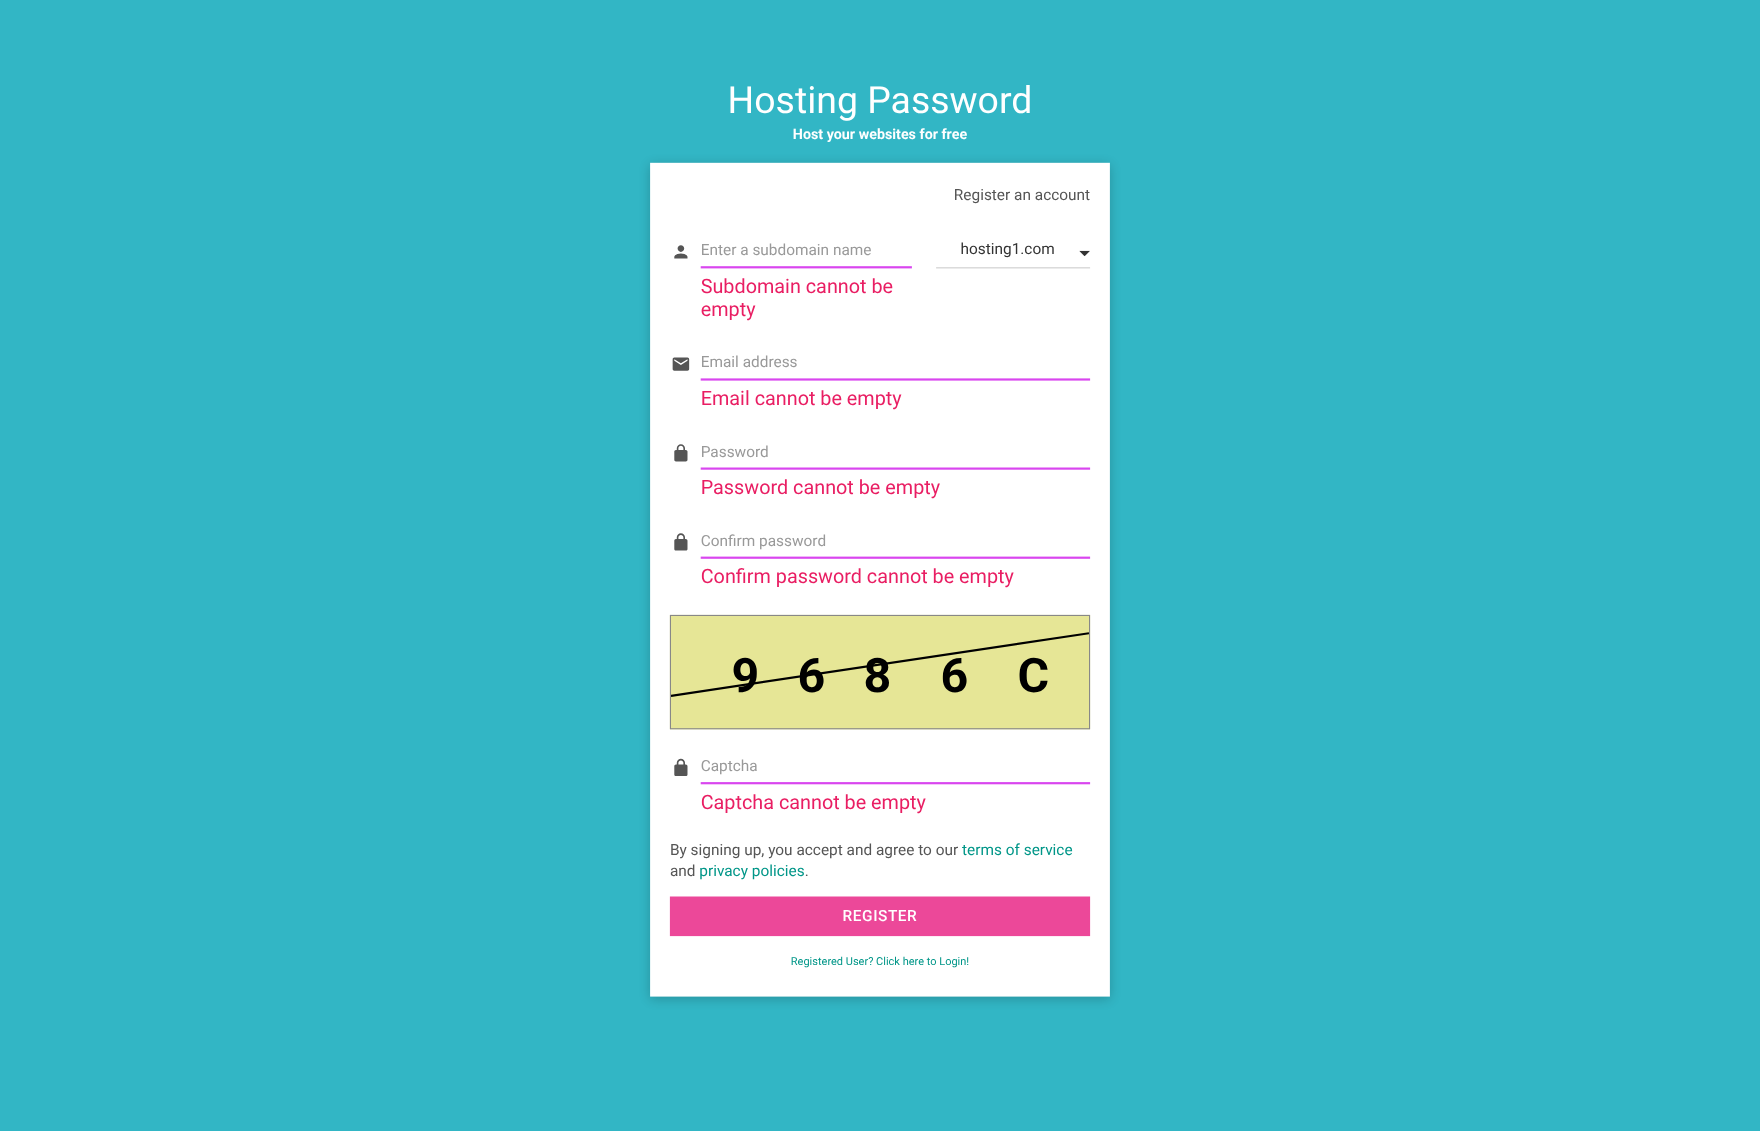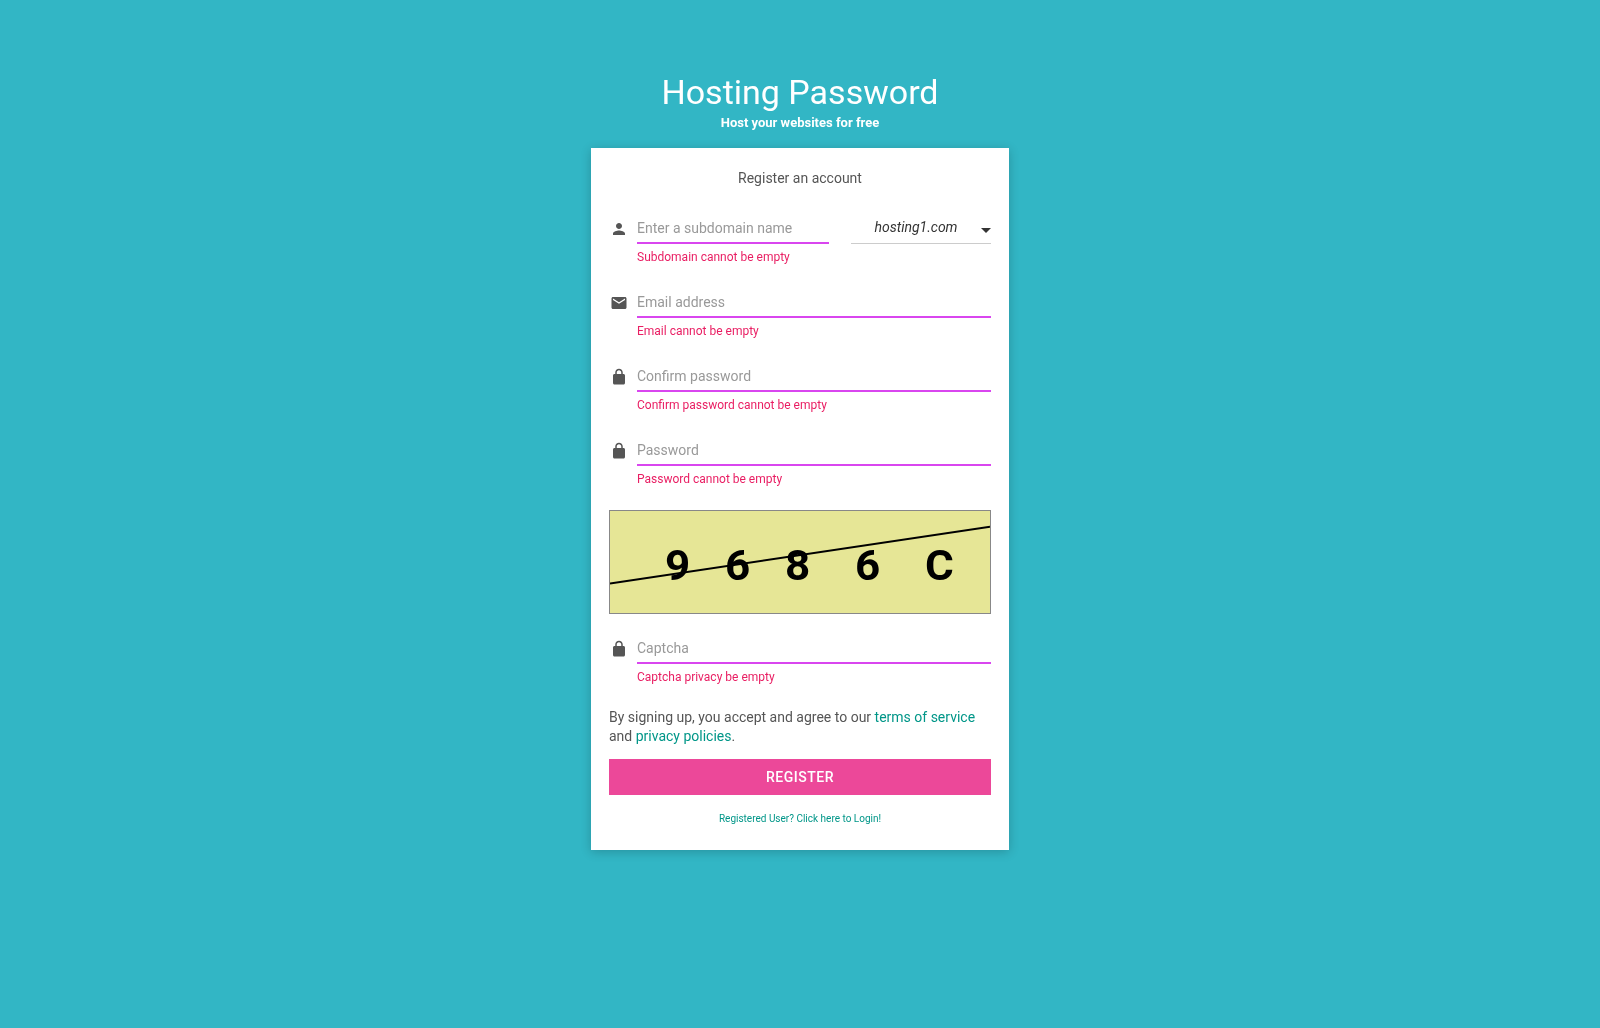--- a/index.html
+++ b/index.html
@@ -31,21 +31,21 @@
       font-weight: 700;
       margin-top: 2px;
     }
     .card {
       background: #ffffff;
       width: 418px;
       padding: 22px 18px 26px 18px;
       box-shadow: 0 2px 10px rgba(0,0,0,0.2);
     }
     .card-title {
-      text-align: center;
+      text-align: right;
       font-size: 14px;
       color: #555;
       margin-bottom: 28px;
     }
     .form-row {
       display: flex;
       align-items: flex-start;
       margin-bottom: 24px;
     }
     .form-row .icon {
@@ -76,21 +76,21 @@
       padding: 6px 0;
       outline: none;
       background: transparent;
       color: #000000;
     }
     .input-line input::placeholder {
       color: #999;
     }
     .error-text {
       color: #e91e63;
-      font-size: 12px;
+      font-size: 18px;
       margin-top: 6px;
     }
     .subdomain-row {
       display: flex;
       align-items: flex-start;
       margin-bottom: 24px;
     }
     .subdomain-row .icon {
       width: 20px;
       display: flex;
@@ -103,21 +103,20 @@
       width: 18px;
       height: 18px;
       fill: #555;
     }
     .subdomain-left {
       flex: 1;
       margin-right: 22px;
     }
     .subdomain-right {
       width: 140px;
-      font-style: italic;
     }
     .select-line {
       position: relative;
       border-bottom: 1px solid #ccc;
       padding: 4px 0 6px 0;
       display: flex;
       align-items: center;
       justify-content: space-between;
     }
     .select-line .value {
@@ -231,38 +230,38 @@
 
   
   <div class="form-row">
     <span class="icon">
       <svg viewBox="0 0 24 24">
           <path d="M18 8h-1V6c0-2.76-2.24-5-5-5S7 3.24 7 6v2H6c-1.1 0-2 .9-2 2v10c0 1.1.9 2 2 2h12c1.1 0 2-.9 2-2V10c0-1.1-.9-2-2-2zM9 6c0-1.66 1.34-3 3-3s3 1.34 3 3v2H9V6z"></path>
         </svg>
     </span>
     <div class="field-wrap">
       <div class="input-line">
+        <input type="password" placeholder="Password" style="">
+      </div>
+      <div class="error-text">Password cannot be empty</div>
+    </div>
+  </div>
+
+  
+  <div class="form-row">
+    <span class="icon">
+      <svg viewBox="0 0 24 24">
+          <path d="M18 8h-1V6c0-2.76-2.24-5-5-5S7 3.24 7 6v2H6c-1.1 0-2 .9-2 2v10c0 1.1.9 2 2 2h12c1.1 0 2-.9 2-2V10c0-1.1-.9-2-2-2zM9 6c0-1.66 1.34-3 3-3s3 1.34 3 3v2H9V6z"></path>
+        </svg>
+    </span>
+    <div class="field-wrap">
+      <div class="input-line">
         <input type="password" placeholder="Confirm password" style="">
       </div>
       <div class="error-text">Confirm password cannot be empty</div>
-    </div>
-  </div>
-
-  
-  <div class="form-row">
-    <span class="icon">
-      <svg viewBox="0 0 24 24">
-          <path d="M18 8h-1V6c0-2.76-2.24-5-5-5S7 3.24 7 6v2H6c-1.1 0-2 .9-2 2v10c0 1.1.9 2 2 2h12c1.1 0 2-.9 2-2V10c0-1.1-.9-2-2-2zM9 6c0-1.66 1.34-3 3-3s3 1.34 3 3v2H9V6z"></path>
-        </svg>
-    </span>
-    <div class="field-wrap">
-      <div class="input-line">
-        <input type="password" placeholder="Password" style="">
-      </div>
-      <div class="error-text">Password cannot be empty</div>
     </div>
   </div>
 
   
   <div class="captcha-box">
     <svg viewBox="0 0 380 104" preserveAspectRatio="none">
       <rect width="380" height="104" fill="#e6e696"></rect>
       <line x1="0" y1="74" x2="380" y2="16" stroke="#000" stroke-width="2"></line>
       <text x="55" y="70" font-family="serif" font-size="44" font-weight="bold" fill="#000">9</text>
       <text x="115" y="70" font-family="serif" font-size="44" font-weight="bold" fill="#000">6</text>
@@ -276,21 +275,21 @@
   <div class="form-row">
     <span class="icon">
       <svg viewBox="0 0 24 24">
           <path d="M18 8h-1V6c0-2.76-2.24-5-5-5S7 3.24 7 6v2H6c-1.1 0-2 .9-2 2v10c0 1.1.9 2 2 2h12c1.1 0 2-.9 2-2V10c0-1.1-.9-2-2-2zM9 6c0-1.66 1.34-3 3-3s3 1.34 3 3v2H9V6z"></path>
         </svg>
     </span>
     <div class="field-wrap">
       <div class="input-line">
         <input type="text" placeholder="Captcha" style="">
       </div>
-      <div class="error-text">Captcha privacy be empty</div>
+      <div class="error-text">Captcha cannot be empty</div>
     </div>
   </div>
 
   
   <div class="legal">
     <span>By signing up, you accept and agree to our </span><a href="#">terms of service</a><span> and </span><a href="#">privacy policies</a><span>.</span>
   </div>
 
   
   <button class="register-btn">REGISTER</button>

